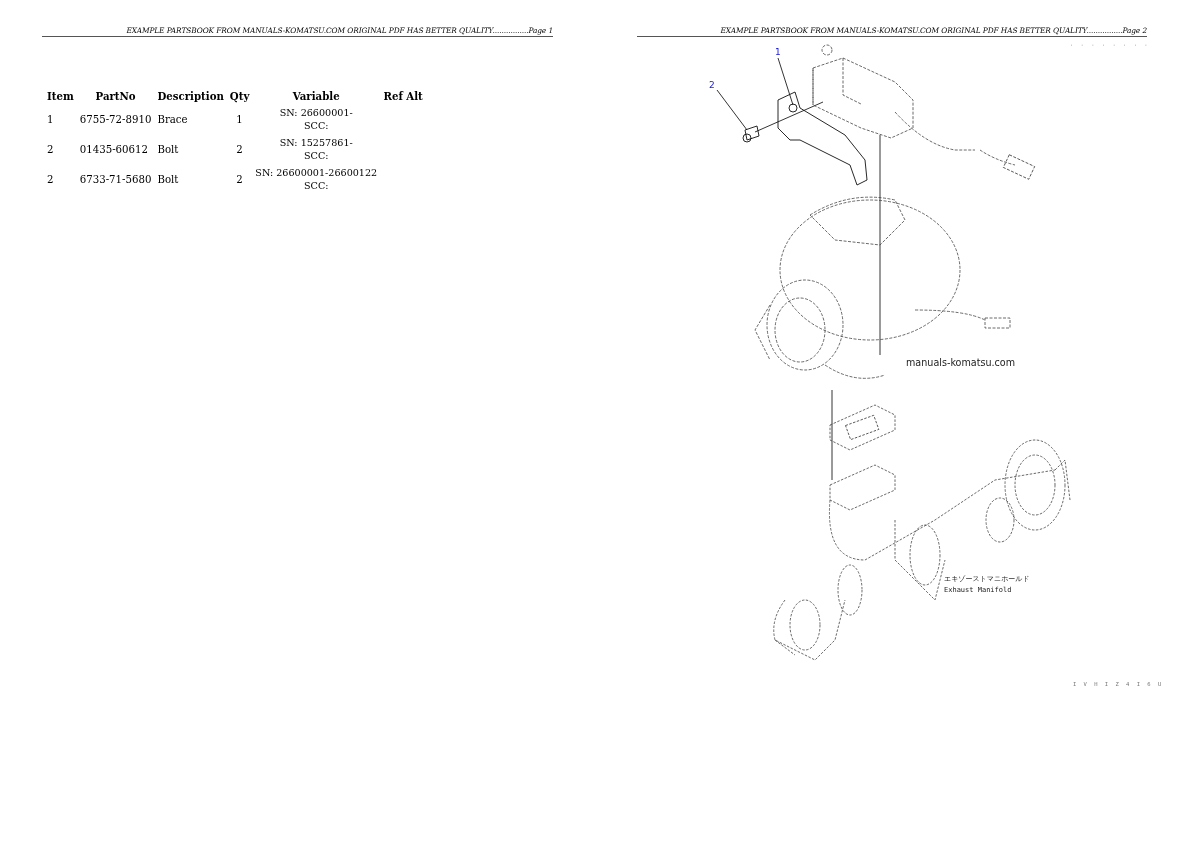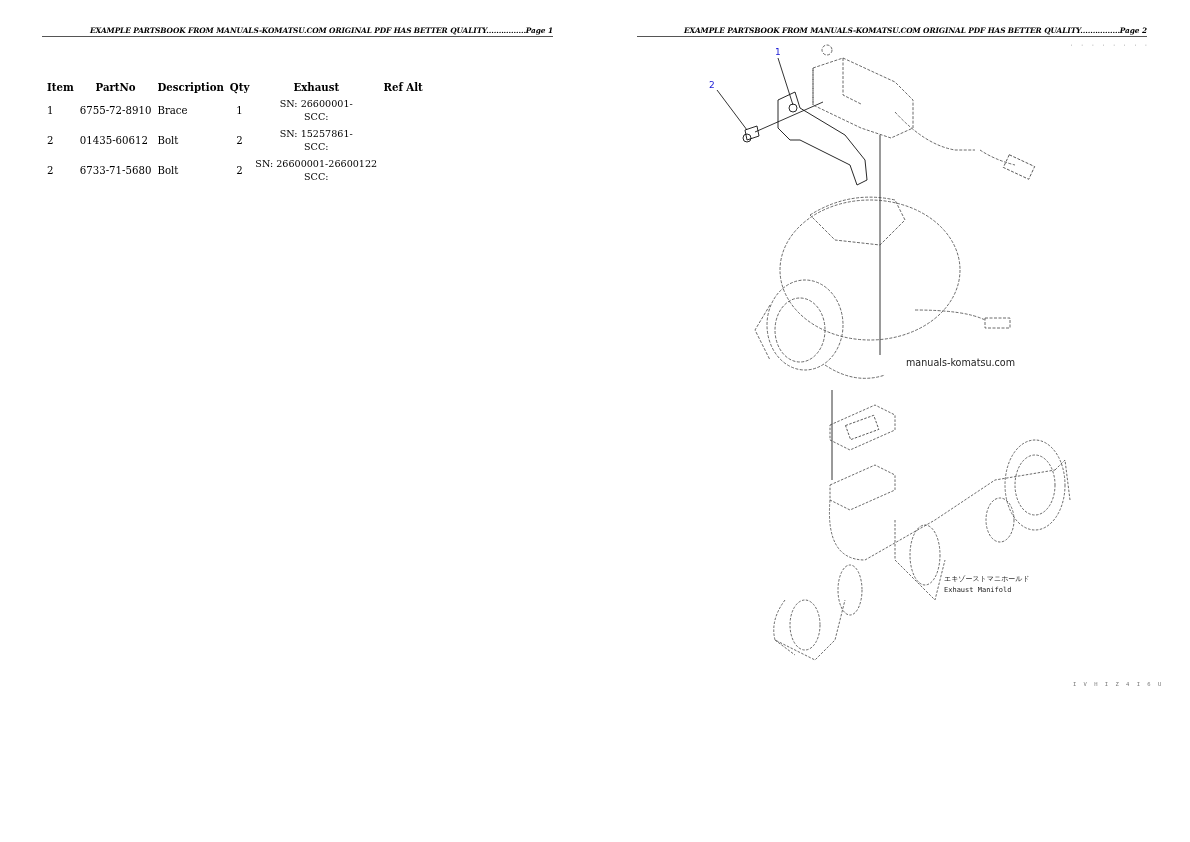--- a/index.html
+++ b/index.html
@@ -1,26 +1,26 @@
 <!DOCTYPE html>
 <html><head>
 <meta charset="utf-8">
 <style>
   html, body { margin:0; padding:0; background:#ffffff; }
   body { width:1190px; height:842px; position:relative; overflow:hidden; font-family:"DejaVu Serif", serif; color:#000; }
   .page { position:absolute; top:0; height:842px; }
   .page1 { left:0; width:595px; }
   .page2 { left:595px; width:595px; }
-  .hdr { position:absolute; top:26px; font-family:"DejaVu Serif", serif; font-style:italic; font-weight:bold; font-size:7.4px; text-align:right; border-bottom:1px solid #555; padding-bottom:1px; letter-spacing:-0.1px; white-space:nowrap; }
+  .hdr { position:absolute; top:26px; font-family:"DejaVu Serif", serif; font-style:italic; font-weight:normal; font-size:7.4px; text-align:right; border-bottom:1px solid #555; padding-bottom:1px; letter-spacing:-0.1px; white-space:nowrap; }
   .page1 .hdr { left:42px; width:511px; }
   .page2 .hdr { left:42px; width:510px; }
   .crumbs { position:absolute; left:42px; top:45px; font-size:10.2px; white-space:nowrap; }
   .crumbs a { color:#1a1ad6; text-decoration:underline; }
   .title { position:absolute; left:42px; top:60px; width:470px; font-size:10.2px; line-height:15px; }
-  table.parts { position:absolute; left:44px; top:79px; border-collapse:collapse; font-size:10.2px; }
+  table.parts { position:absolute; left:44px; top:88px; border-collapse:collapse; font-size:10.2px; }
   table.parts th { font-weight:bold; text-align:center; padding:0 3px; height:16px; white-space:nowrap; }
   table.parts td { padding:0 3px; vertical-align:middle; height:30px; white-space:nowrap; }
   table.parts td.opt { font-size:9.6px; line-height:13px; text-align:center; }
   table.parts td.c { text-align:center; }
   .drawing { position:absolute; left:0; top:0; width:595px; height:842px; }
   .callout { position:absolute; color:#1a1ad6; font-family:"DejaVu Sans", sans-serif; font-size:9px; }
   .wm { position:absolute; font-family:"DejaVu Sans", sans-serif; font-size:9.6px; color:#222;padding-left:15px; }
   .jp { position:absolute; font-family:"DejaVu Sans Mono", monospace; font-size:7px; color:#222; line-height:10px;text-align:right; }
   .code { position:absolute; font-family:"DejaVu Sans Mono", monospace; font-size:5.5px; color:#777; letter-spacing:2px; }
 </style>
@@ -29,21 +29,21 @@
 
 <div class="page page1">
   <div class="hdr">EXAMPLE PARTSBOOK FROM MANUALS-KOMATSU.COM ORIGINAL PDF HAS BETTER QUALITY................Page 1</div>
   <table class="parts">
     <thead>
       <tr>
         <th style="text-align:left;width:26px">Item</th>
         <th style="width:62px">PartNo</th>
         <th style="width:62px">Description</th>
         <th style="width:18px">Qty</th>
-        <th style="width:118px">Exhaust</th>
+        <th style="width:118px">Variable</th>
         <th style="width:40px">Ref Alt</th>
       </tr>
     </thead>
     <tbody>
       <tr>
         <td>1</td>
         <td>6755-72-8910</td>
         <td>Brace</td>
         <td class="c">1</td>
         <td class="opt">

